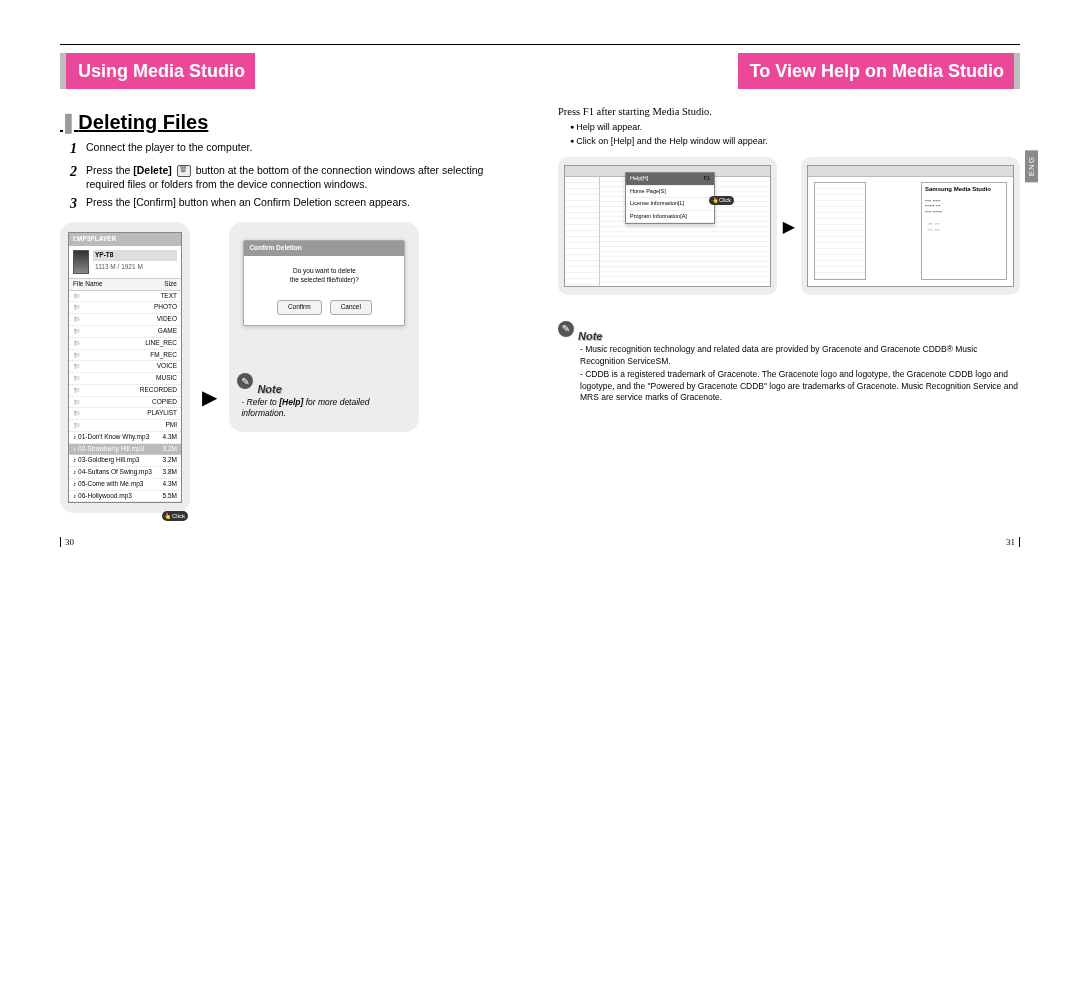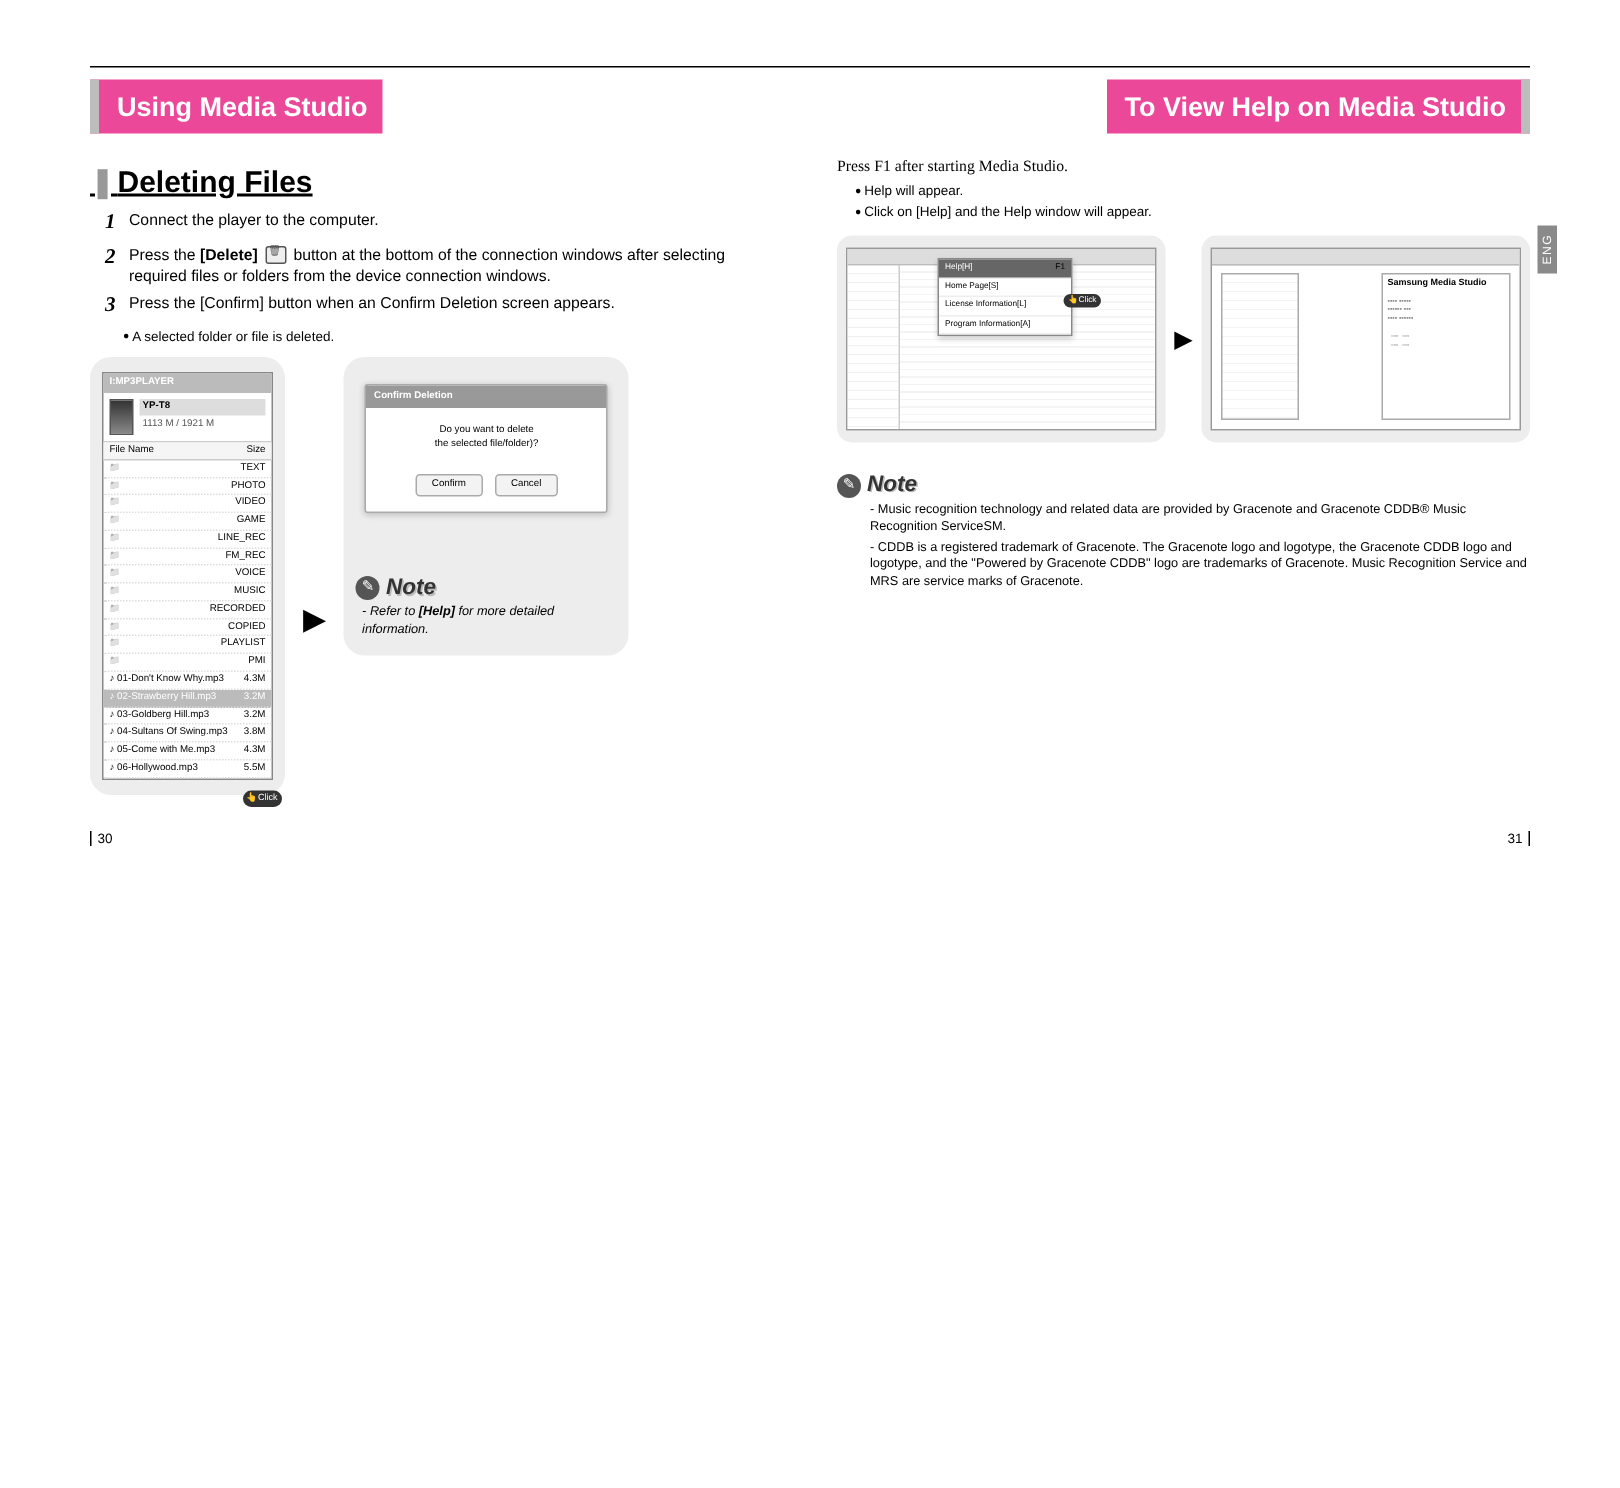--- a/index.html
+++ b/index.html
@@ -235,23 +235,24 @@
     background: #555;
     color: #fff;
     font-size: 10px;
     display: inline-flex;
     align-items: center;
     justify-content: center;
   }
   .note-label {
     font-weight: bold;
     font-style: italic;
-    font-size: 15px;
+    font-size: 11px;
     color: #333;
     text-shadow: 1px 1px 0 #bbb;
+    margin-top: 16px;
   }
   .note-body {
     font-size: 8.5px;
     line-height: 1.35;
   }
   .note-body p { margin: 0 0 2px 0; }
   .note-body p::before { content: "- "; }
   .right-intro p { margin: 2px 0; font-size: 10.5px; font-family: Liberation Serif, serif; }
   .help-figs {
     display: flex;
@@ -315,21 +316,21 @@
     font-size: 5.5px;
     padding: 1px 3px;
     border-radius: 6px;
   }
   .page-nums {
     display: flex;
     justify-content: space-between;
     margin-top: 24px;
     font-size: 9px;
   }
-  .pn { display: flex; align-items: center; gap: 4px; }
+  .pn { display: flex; align-items: center; gap: 4px; font-family: Liberation Serif, serif; }
   .pn .bar { width: 1px; height: 10px; background: #000; }
   .side-tab {
     position: absolute;
     right: 42px;
     top: 150px;
     background: #8a8a8a;
     color: #fff;
     font-size: 8px;
     writing-mode: vertical-rl;
     transform: rotate(180deg);
@@ -394,21 +395,20 @@
           <div class="step-body">
             <span>Press the </span><b>[Delete]</b>
             <span class="delete-icon"></span>
             <span> button at the bottom of the connection windows after selecting required files or folders from the device connection windows.</span>
           </div>
         </div>
         <div class="step">
           <div class="step-num">3</div>
           <div class="step-body">Press the [Confirm] button when an Confirm Deletion screen appears.</div>
         </div>
-        <div class="bullet">A selected folder or file is deleted.</div>
       </div>
 
       <div class="figure-row">
         <div class="panel panel-left" style="position:relative;">
           <div class="mp3-panel">
             <div class="mp3-header">I:MP3PLAYER</div>
             <div class="device-row">
               <div class="device-thumb"></div>
               <div class="device-info">
                 <div style="background:#ddd;padding:1px 2px;font-weight:bold;">YP-T8</div>

